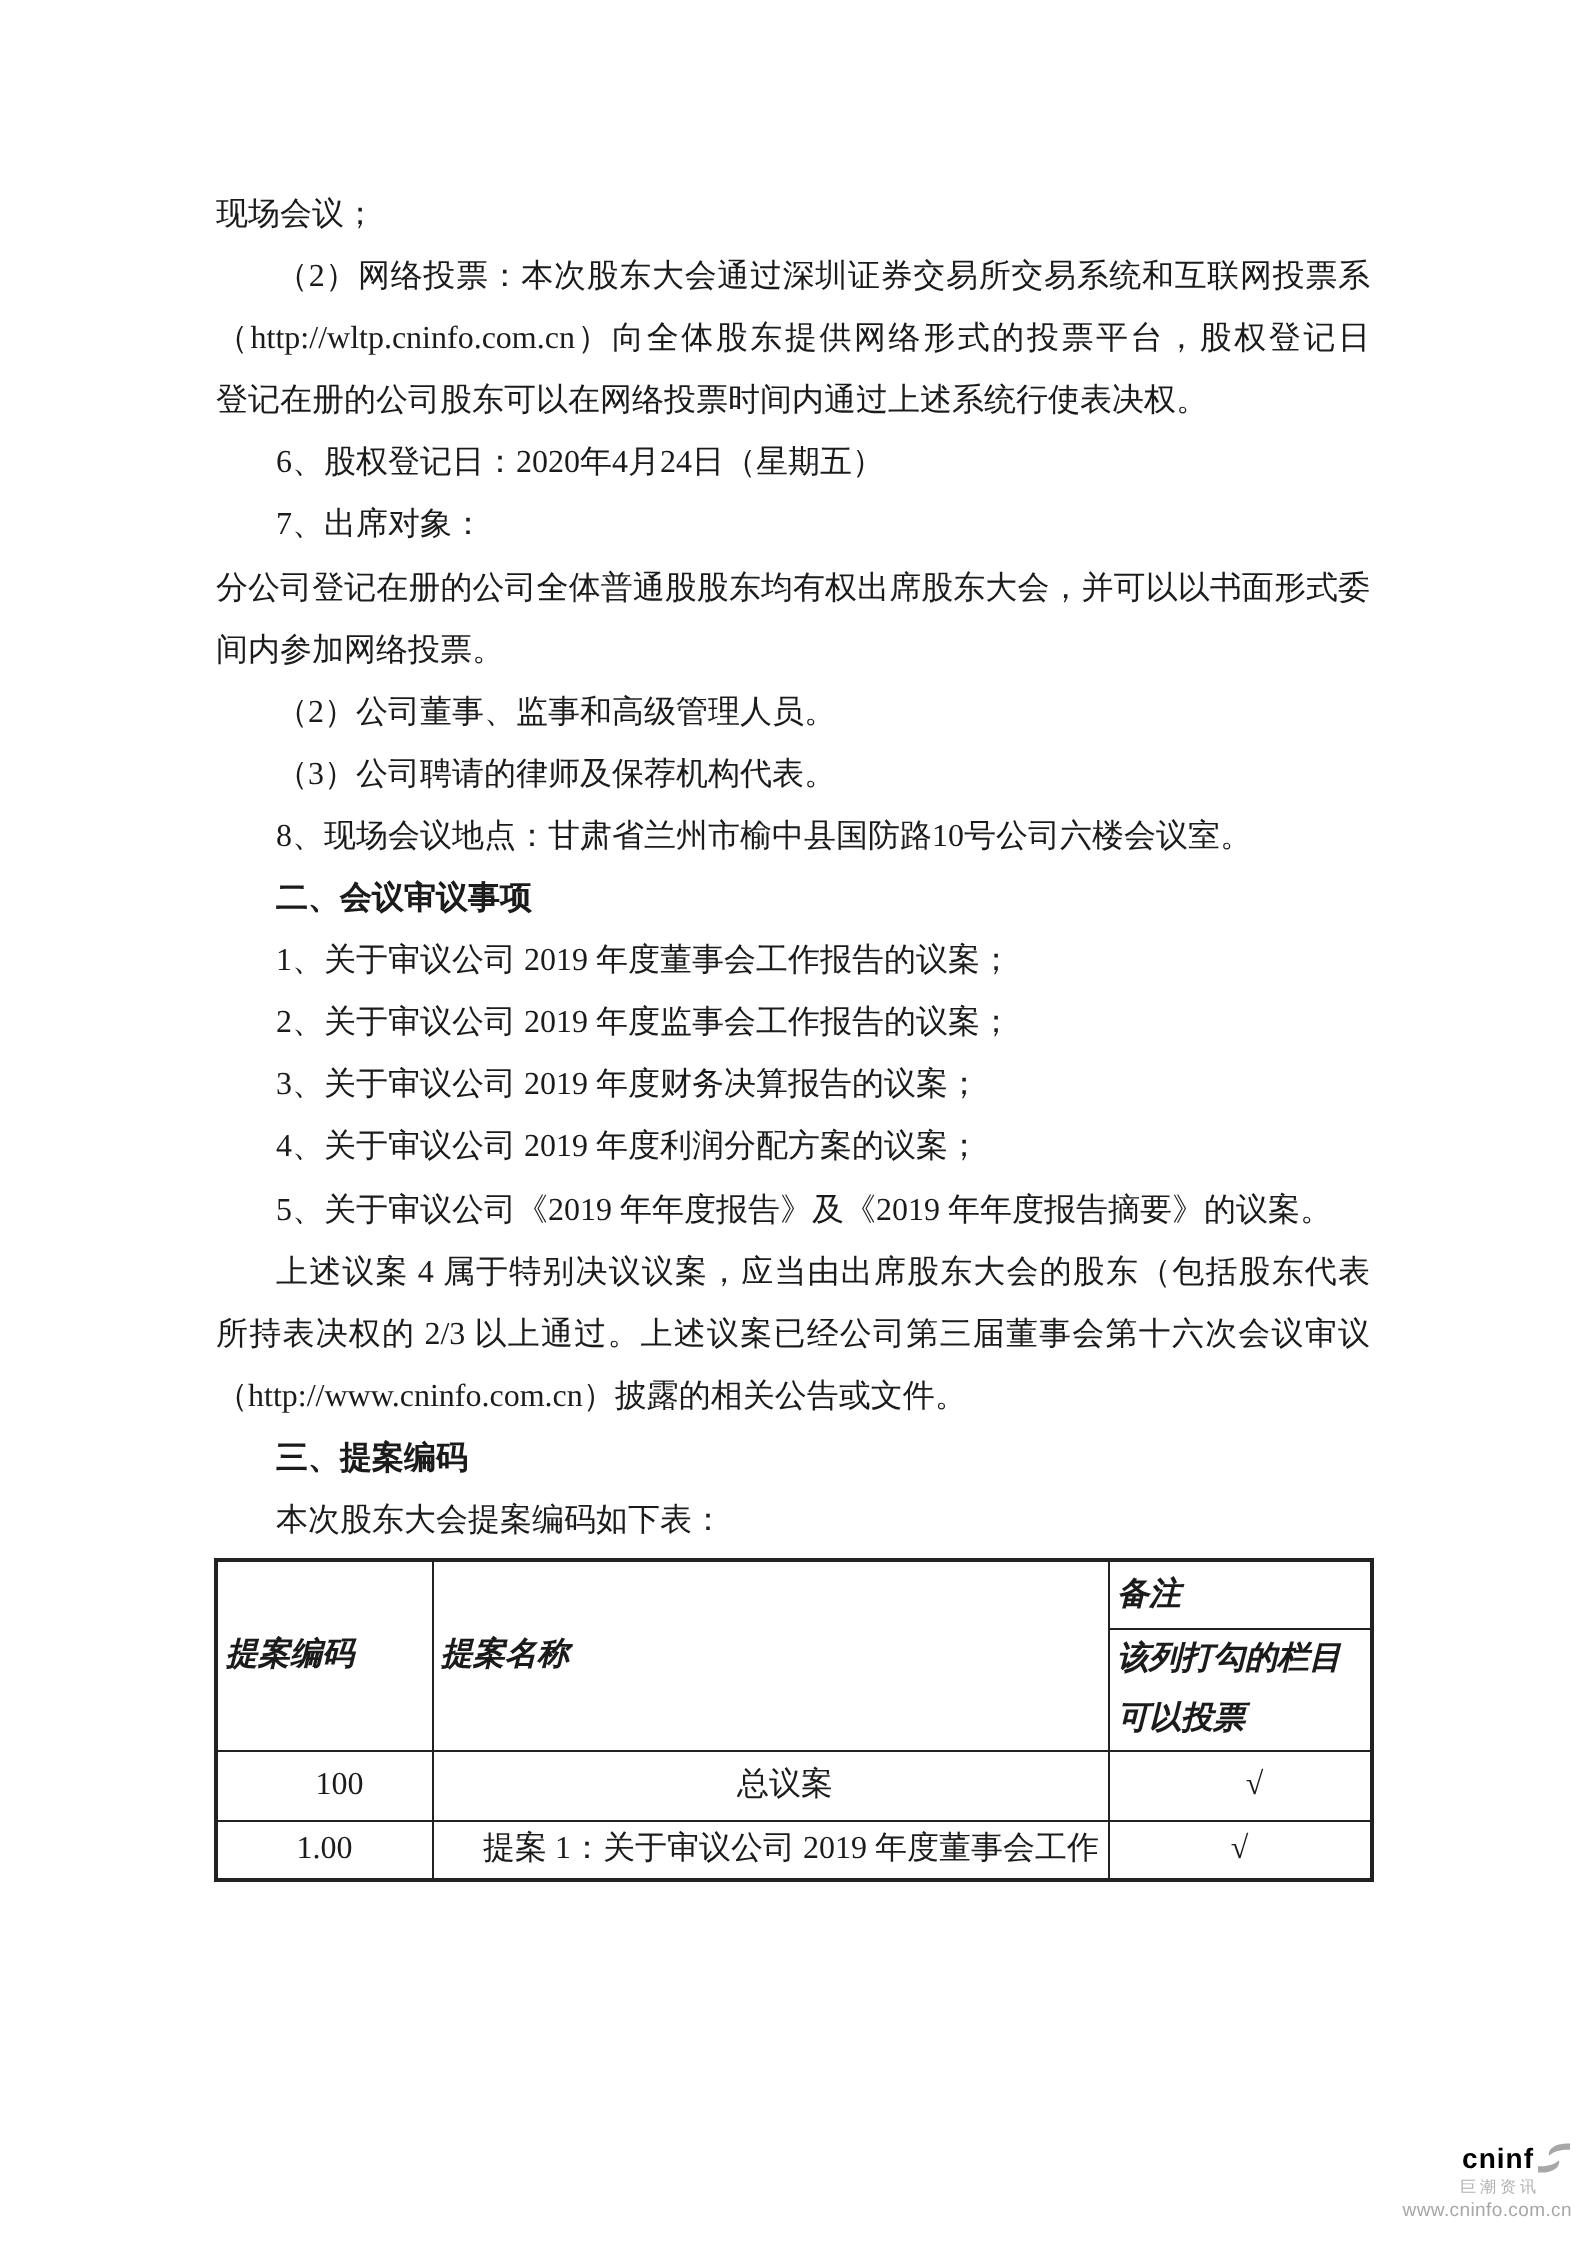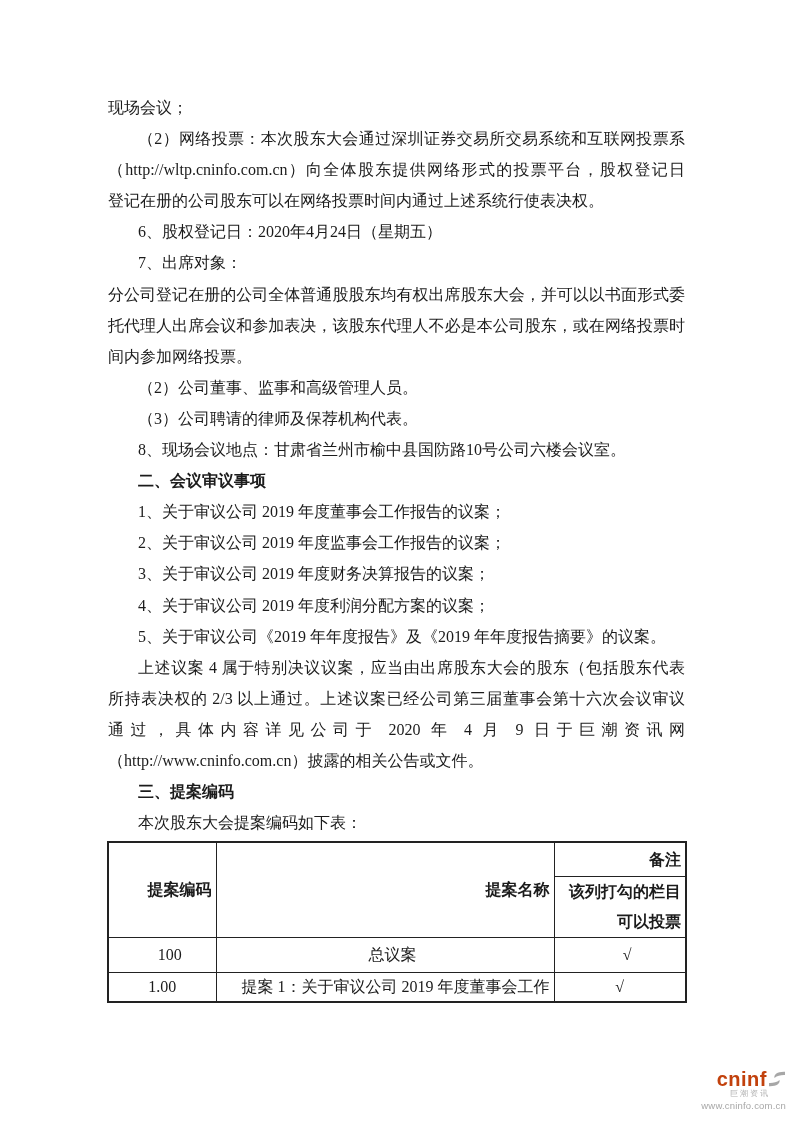--- a/index.html
+++ b/index.html
@@ -44,21 +44,22 @@
   .ptable th, .ptable td {
     border: 1px solid #222222;
     font-size: 16px;
     line-height: 20px;
     padding: 0 4px;
     overflow: hidden;
   }
   .ptable th {
     font-weight: bold;
     font-family: "Liberation Sans", "DejaVu Sans", sans-serif;
-    text-align: right;
+    text-align: left;
+    font-style: italic;
   }
   .row-remark-top th { height: 33px; }
   .row-remark-sub th { height: 41px; line-height: 30px; }
   .row-data-1 td { height: 34px; padding-left: 19px; }
   .row-data-2 td { height: 28px; }
   .cell-center { text-align: center; }
   .cell-left { text-align: right; padding-left: 10px; }
 
   .cninfo-mark {
     position: absolute;
@@ -72,23 +73,23 @@
   }
   .brand-row {
     display: flex;
     align-items: center;
     justify-content: flex-end;
     gap: 1px;
     height: 18px;
   }
   .brand-text {
     font-weight: bold;
-    font-size: 20px;
+    font-size: 14px;
     letter-spacing: 0.5px;
-    color: #c2410c;
+    color: #000000;
     margin-left: 40px;
   }
   .swoosh-icon { width: 18px; height: 16px; display: inline-block; }
   .brand-cn {
     font-size: 8px;
     letter-spacing: 2px;
     color: #b0b0b0;
     margin-top: 0px;
     padding-right: 16px;
     font-family: Liberation Serif, serif;
@@ -105,34 +106,32 @@
 
 <div class="page">
   <div class="content">
     <div class="line">现场会议；</div>
     <div class="line indent jl">（2）网络投票：本次股东大会通过深圳证券交易所交易系统和互联网投票系统</div>
     <div class="line jl">（http://wltp.cninfo.com.cn）向全体股东提供网络形式的投票平台，股权登记日</div>
     <div class="line">登记在册的公司股东可以在网络投票时间内通过上述系统行使表决权。</div>
     <div class="line indent">6、股权登记日：2020年4月24日（星期五）</div>
     <div class="line indent">7、出席对象：</div>
     <div class="line jl">分公司登记在册的公司全体普通股股东均有权出席股东大会，并可以以书面形式委</div>
-    <div class="line jl">托代理人出席会议和参加表决，该股东代理人不必是本公司股东，或在网络投票时</div>
     <div class="line">间内参加网络投票。</div>
     <div class="line indent">（2）公司董事、监事和高级管理人员。</div>
     <div class="line indent">（3）公司聘请的律师及保荐机构代表。</div>
     <div class="line indent">8、现场会议地点：甘肃省兰州市榆中县国防路10号公司六楼会议室。</div>
     <div class="line indent bold">二、会议审议事项</div>
     <div class="line indent">1、关于审议公司 2019 年度董事会工作报告的议案；</div>
     <div class="line indent">2、关于审议公司 2019 年度监事会工作报告的议案；</div>
     <div class="line indent">3、关于审议公司 2019 年度财务决算报告的议案；</div>
     <div class="line indent">4、关于审议公司 2019 年度利润分配方案的议案；</div>
     <div class="line indent">5、关于审议公司《2019 年年度报告》及《2019 年年度报告摘要》的议案。</div>
     <div class="line indent jl">上述议案 4 属于特别决议议案，应当由出席股东大会的股东（包括股东代表人）</div>
     <div class="line jl">所持表决权的 2/3 以上通过。上述议案已经公司第三届董事会第十六次会议审议</div>
-    <div class="line jl">通过，具体内容详见公司于 2020 年 4 月 9 日于巨潮资讯网</div>
     <div class="line">（http://www.cninfo.com.cn）披露的相关公告或文件。</div>
     <div class="line indent bold">三、提案编码</div>
     <div class="line indent">本次股东大会提案编码如下表：</div>
 
     <table class="ptable">
       <colgroup>
         <col style="width:108px">
         <col style="width:338px">
         <col style="width:132px">
       </colgroup>

